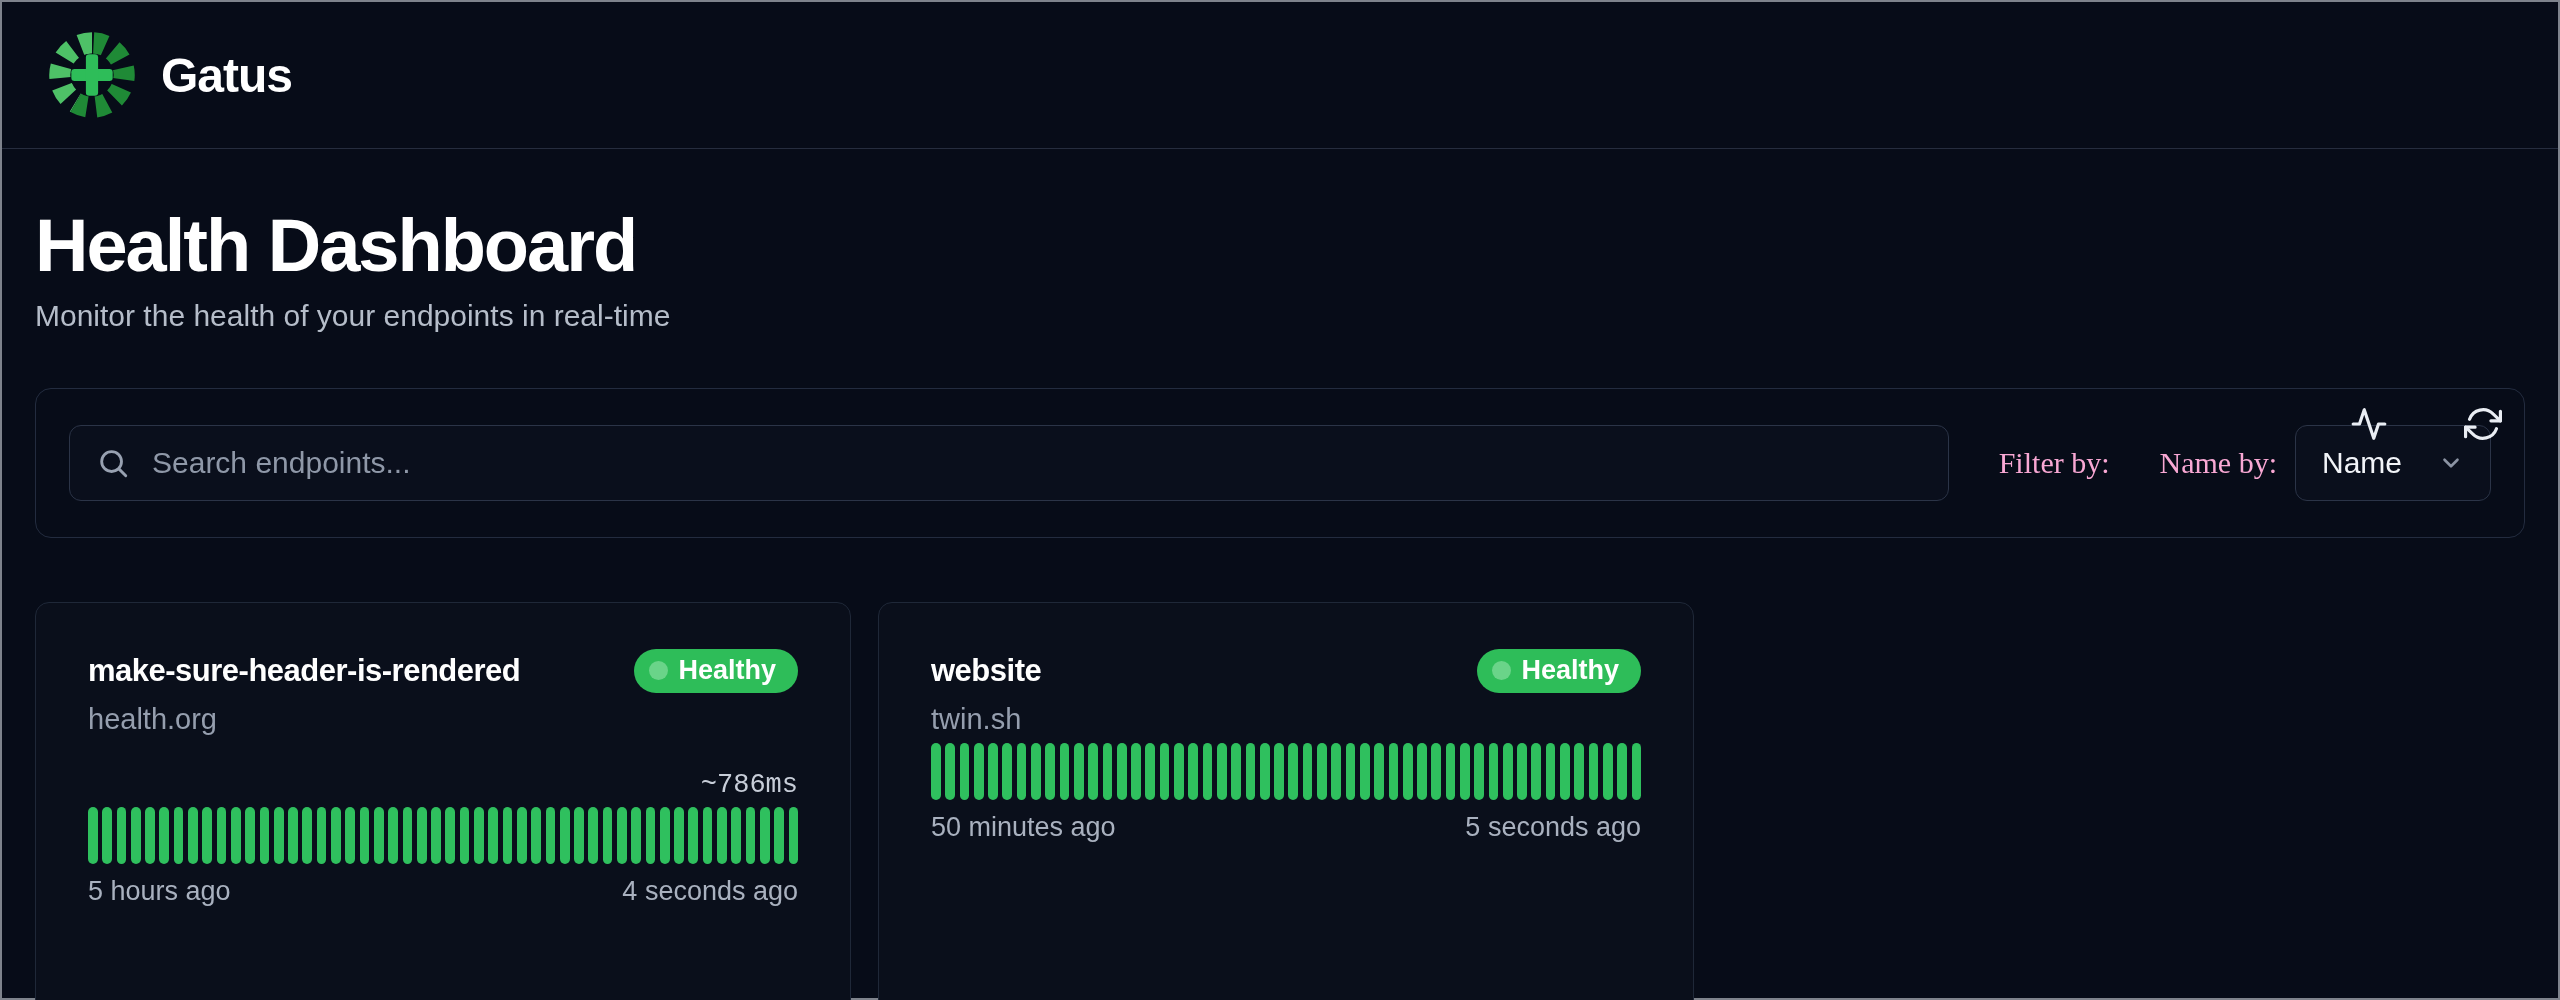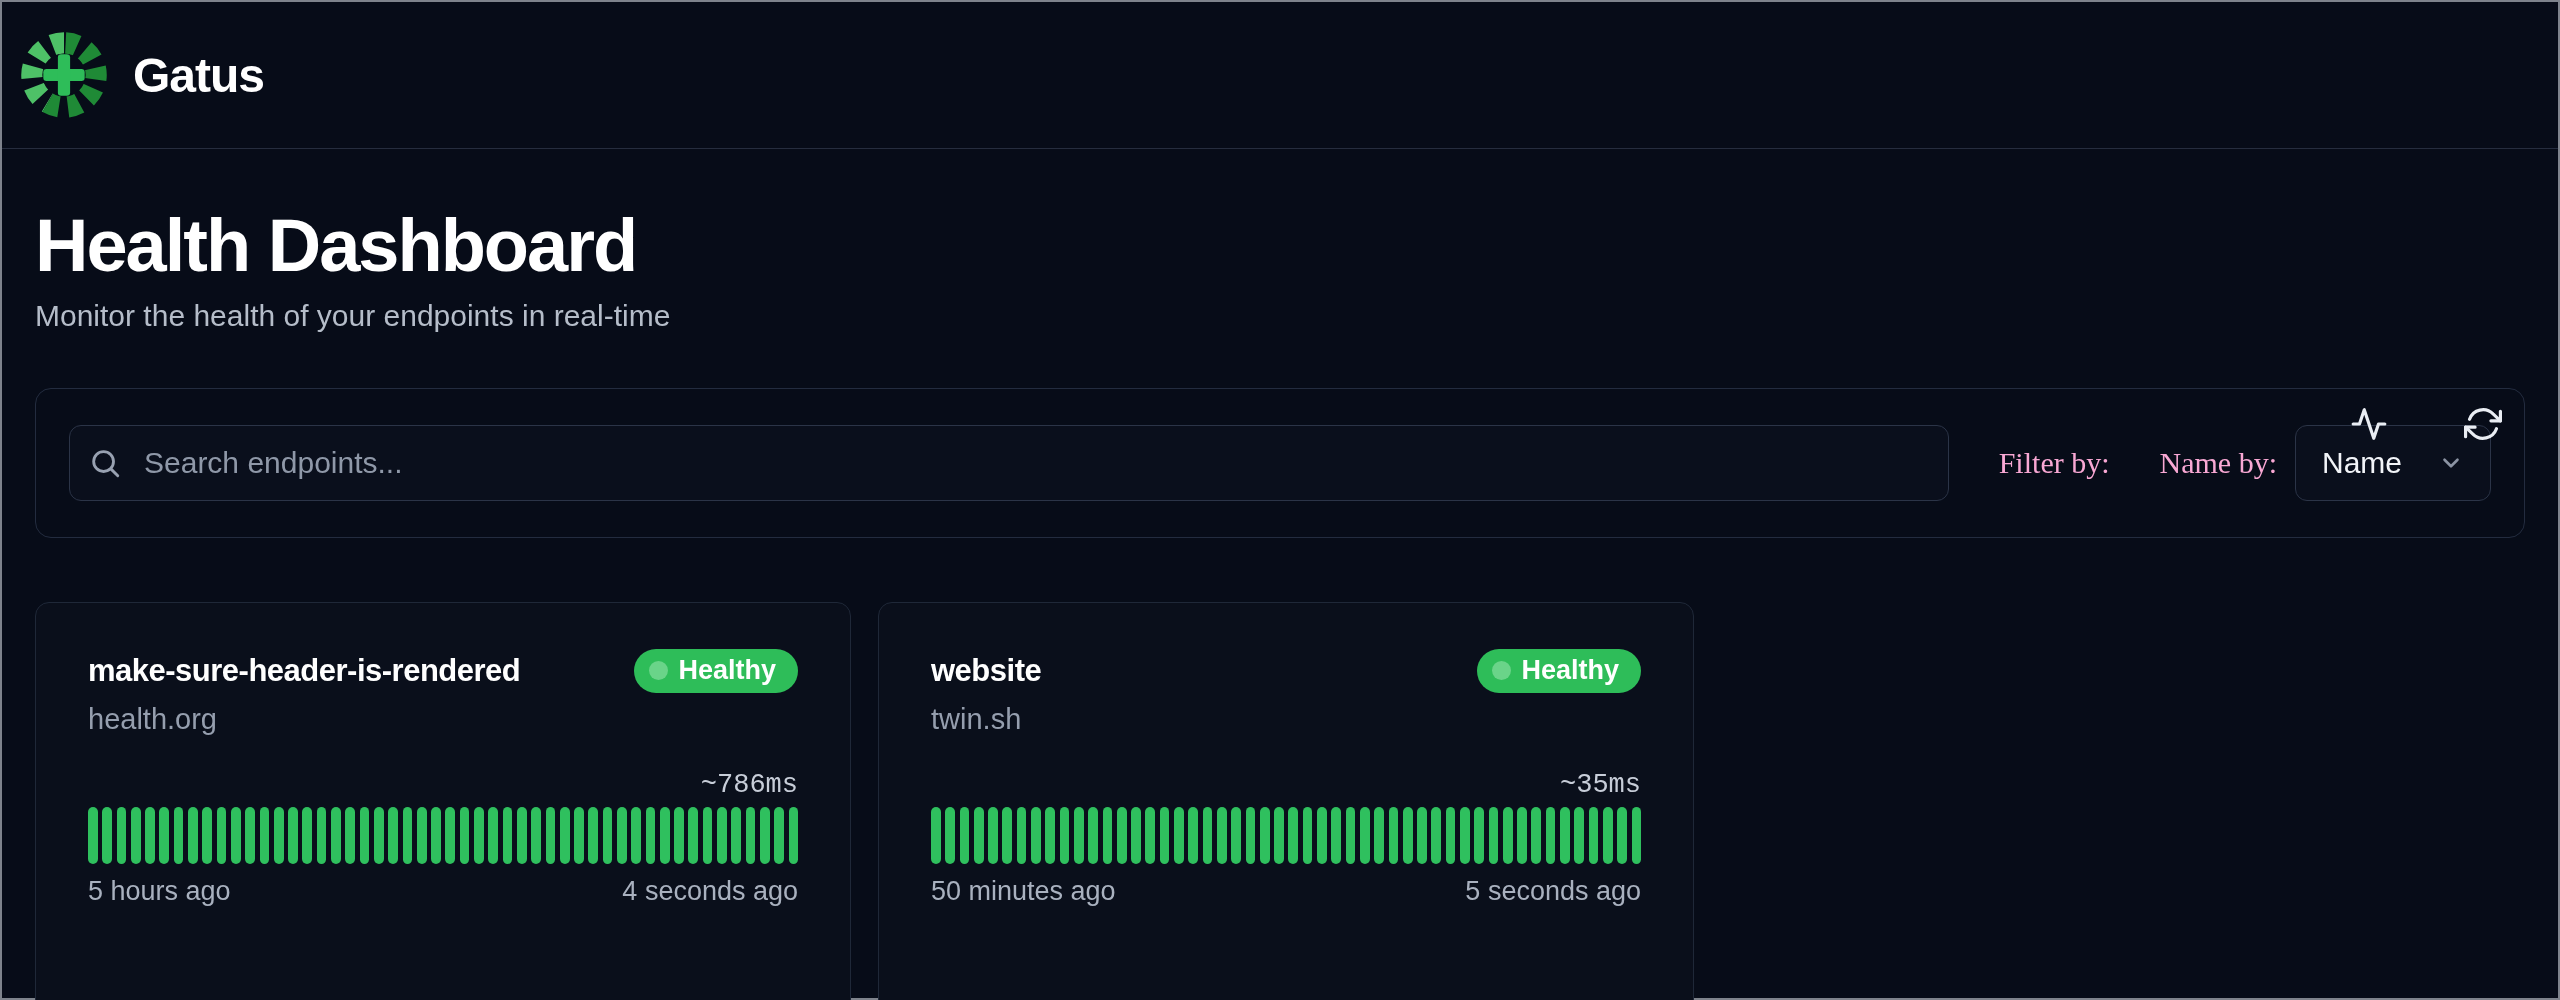--- a/index.html
+++ b/index.html
@@ -13,21 +13,21 @@
   .frame {
     width:2560px; height:1000px;
     border:2px solid #7e838c;
     background:#070c18;
     position:relative;
   }
   
   .topbar {
     height:147px;
     display:flex; align-items:center;
-    padding:0 15px;
+    padding:0 43px;
     border-bottom:1px solid #262d3e;
   }
   .logo { width:94px; height:94px; flex:0 0 auto; }
   .brand {
     font-size:48px; font-weight:bold; color:#ffffff;
     margin-left:22px; letter-spacing:-1px;
   }
   
   main { padding:0 33px; position:relative; }
   .hero { position:relative; }
@@ -56,21 +56,21 @@
     height:150px;
     border:1px solid #232c3f; border-radius:16px;
     display:flex; align-items:center;
     padding:0 33px;
   }
   .searchbox {
     flex:1 1 auto;
     height:76px;
     border:1px solid #2b3447; border-radius:12px;
     display:flex; align-items:center;
-    padding:0 18px;
+    padding:0 26px;
     background:#0a0f1c;
   }
   .searchbox svg { width:34px; height:34px; color:#98a1b1; flex:0 0 auto; }
   .searchbox input {
     flex:1; margin-left:22px;
     background:transparent; border:none; outline:none;
     font-family:inherit;
     font-size:30px; color:#e7ebf1;
   }
   .searchbox input::placeholder { color:#8f98a8; }
@@ -280,21 +280,20 @@
 
       <article class="card">
         <div class="card-head">
           <div class="ep-name">website</div>
           <div class="badge">
             <span class="dot"></span>
             <span class="badge-label">Healthy</span>
           </div>
         </div>
         <div class="ep-host">twin.sh</div>
-        <div class="resp-row">~35ms</div>
         <div class="bars">
             <div class="bar"></div>
             <div class="bar"></div>
             <div class="bar"></div>
             <div class="bar"></div>
             <div class="bar"></div>
             <div class="bar"></div>
             <div class="bar"></div>
             <div class="bar"></div>
             <div class="bar"></div>

